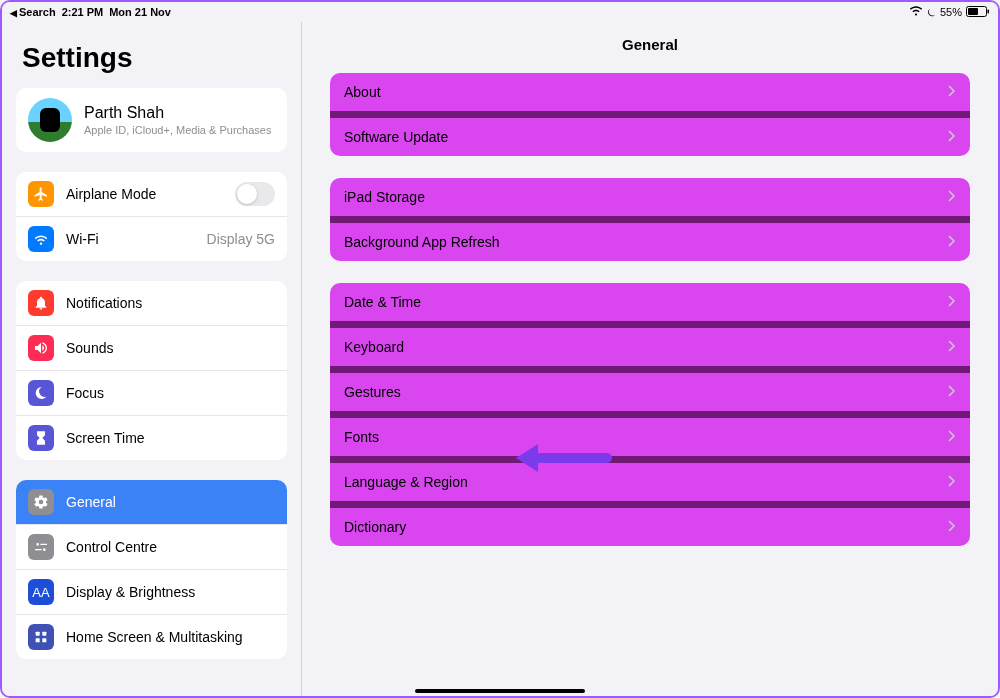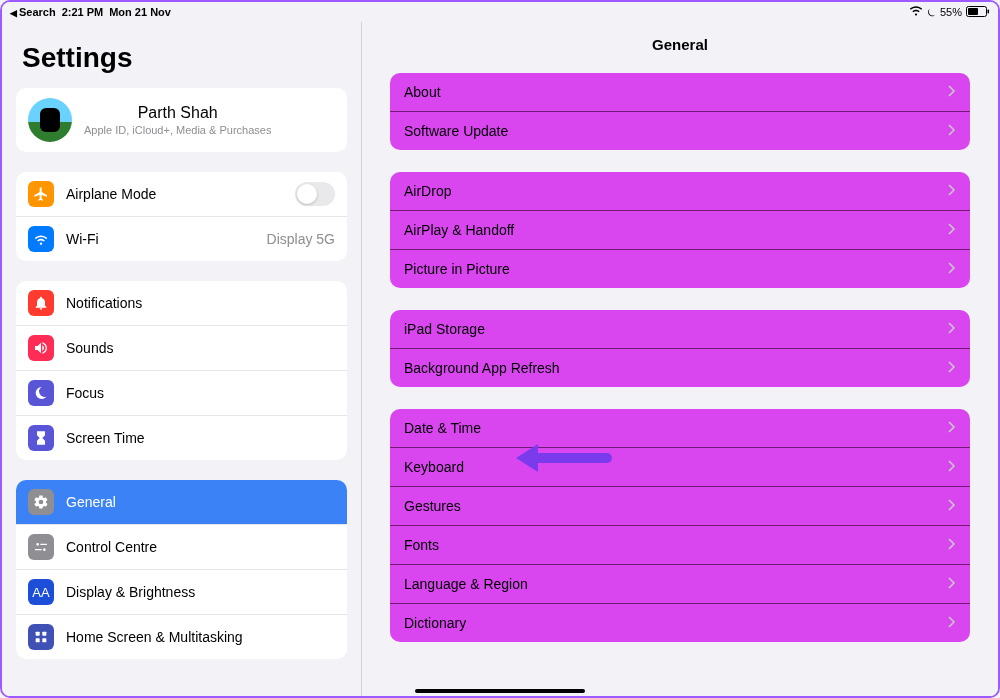--- a/index.html
+++ b/index.html
@@ -6,49 +6,49 @@
 html, body { width: 1000px; height: 698px; font-family: -apple-system, "Helvetica Neue", Arial, sans-serif; background: #f2f2f7; overflow: hidden; }
 body { border: 2px solid #9d5bff; border-radius: 10px; display: flex; flex-direction: column; }
 
 .status-bar { height: 20px; display: flex; align-items: center; justify-content: space-between; padding: 0 8px; font-size: 11px; color: #000; background: #f2f2f7; }
 .status-left { display: flex; align-items: center; gap: 6px; font-weight: 600; }
 .status-right { display: flex; align-items: center; gap: 4px; }
 .status-back::before { content: "◀"; font-size: 9px; margin-right: 2px; }
 
 .main-row { display: flex; flex: 1; overflow: hidden; }
 
-.sidebar { width: 360px; background: #f2f2f7; border-right: 1px solid #d1d1d6; overflow-y: auto; padding: 0 14px 20px 14px; }
+.sidebar { width: 300px; background: #f2f2f7; border-right: 1px solid #d1d1d6; overflow-y: auto; padding: 0 14px 20px 14px; }
 .sidebar h1 { font-size: 28px; font-weight: 700; margin: 20px 0 14px 6px; }
 
 .group { background: #fff; border-radius: 10px; margin-bottom: 20px; overflow: hidden; }
 .row { display: flex; align-items: center; padding: 9px 12px; min-height: 40px; gap: 12px; border-top: 1px solid #e5e5ea; cursor: pointer; position: relative; }
 .group .row:first-child { border-top: none; }
 .row.selected { background: #3b82f6; color: #fff; border-top-color: #3b82f6; }
-.row .label { font-size: 14px; color: #000; flex: 0 0 auto; text-align: center; }
+.row .label { font-size: 14px; color: #000; flex: 0 0 auto; }
 .row.selected .label { color: #fff; }
 .row .value { margin-left: auto; font-size: 14px; color: #8e8e93; }
 .row .sub { font-size: 11px; color: #8e8e93; }
 
 .icon { width: 26px; height: 26px; border-radius: 6px; flex: 0 0 26px; display: flex; align-items: center; justify-content: center; color: #fff; font-size: 13px; position: relative; }
 .icon svg { width: 16px; height: 16px; }
 
 .avatar { width: 44px; height: 44px; border-radius: 22px; background: linear-gradient(to bottom, #69d2ff 0%, #69d2ff 55%, #2e7d2e 55%, #2e7d2e 100%); position: relative; flex: 0 0 44px; }
 .avatar::after { content: ""; position: absolute; width: 20px; height: 24px; top: 10px; left: 12px; background: #000; border-radius: 6px; }
 
 .profile-row { padding: 10px 12px; min-height: 56px; }
 .profile-text { display: flex; flex-direction: column; gap: 2px; }
 
 .toggle { width: 40px; height: 24px; background: #e9e9eb; border-radius: 12px; position: relative; margin-left: auto; }
 .toggle::after { content: ""; position: absolute; width: 20px; height: 20px; background: #fff; border-radius: 10px; top: 2px; left: 2px; box-shadow: 0 1px 3px rgba(0,0,0,0.2); }
 
 .detail { flex: 1; background: #f2f2f7; overflow-y: auto; display: flex; flex-direction: column; }
 .detail-header { text-align: center; font-size: 15px; font-weight: 600; padding: 14px 0 20px 0; }
 .detail-content { padding: 0 28px 30px 28px; }
 .dgroup { background: #d946ef; border-radius: 10px; margin-bottom: 22px; overflow: hidden; }
-.drow { display: flex; align-items: center; padding: 10px 14px; min-height: 38px; border-top: 1px solid #701a75; cursor: pointer; }
+.drow { display: flex; align-items: center; padding: 10px 14px; min-height: 38px; border-top: 7px solid #701a75; cursor: pointer; }
 .dgroup .drow:first-child { border-top: none; }
 .drow .dlabel { font-size: 14px; color: #000; }
 .drow .chev { margin-left: auto; color: #c7c7cc; }
 .drow .chev svg { width: 8px; height: 12px; stroke: #c7c7cc; }
 
 .arrow-annotation { position: absolute; left: 512px; top: 440px; pointer-events: none; }
 .arrow-annotation svg { width: 100px; height: 36px; }
 
 .home-indicator { position: absolute; bottom: 5px; left: 50%; transform: translateX(-50%); width: 170px; height: 4px; background: #000; border-radius: 2px; }
 </style>
@@ -193,40 +193,20 @@
               </svg></span>
         </div>
         <div class="drow">
           <span class="dlabel">Software Update</span>
           <span class="chev"><svg viewBox="0 0 8 12" fill="none">
                 <path d="M1 1l5 5-5 5" stroke-width="1.6"></path>
               </svg></span>
         </div>
       </div>
 
-      <div class="dgroup">
-        <div class="drow">
-          <span class="dlabel">AirDrop</span>
-          <span class="chev"><svg viewBox="0 0 8 12" fill="none">
-                <path d="M1 1l5 5-5 5" stroke-width="1.6"></path>
-              </svg></span>
-        </div>
-        <div class="drow">
-          <span class="dlabel">AirPlay &amp; Handoff</span>
-          <span class="chev"><svg viewBox="0 0 8 12" fill="none">
-                <path d="M1 1l5 5-5 5" stroke-width="1.6"></path>
-              </svg></span>
-        </div>
-        <div class="drow">
-          <span class="dlabel">Picture in Picture</span>
-          <span class="chev"><svg viewBox="0 0 8 12" fill="none">
-                <path d="M1 1l5 5-5 5" stroke-width="1.6"></path>
-              </svg></span>
-        </div>
-      </div>
 
       <div class="dgroup">
         <div class="drow">
           <span class="dlabel">iPad Storage</span>
           <span class="chev"><svg viewBox="0 0 8 12" fill="none">
                 <path d="M1 1l5 5-5 5" stroke-width="1.6"></path>
               </svg></span>
         </div>
         <div class="drow">
           <span class="dlabel">Background App Refresh</span>

